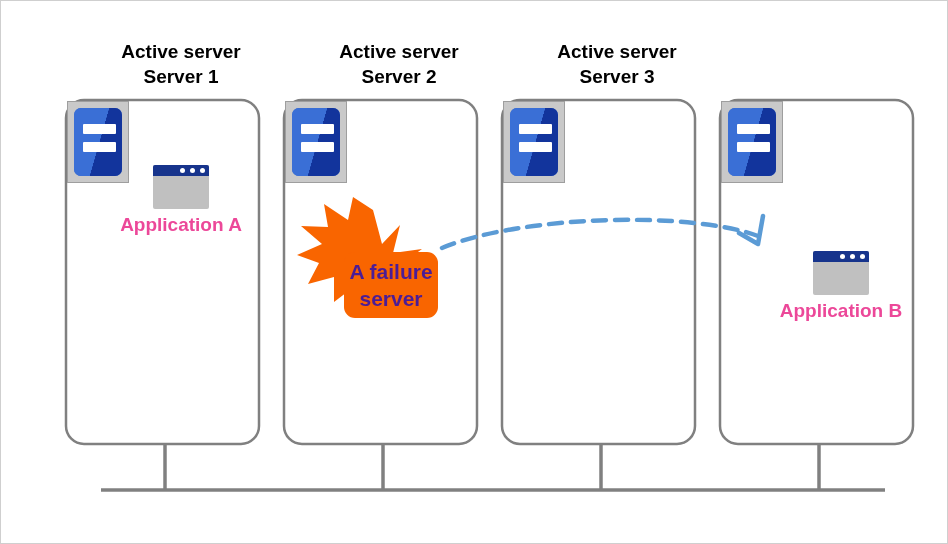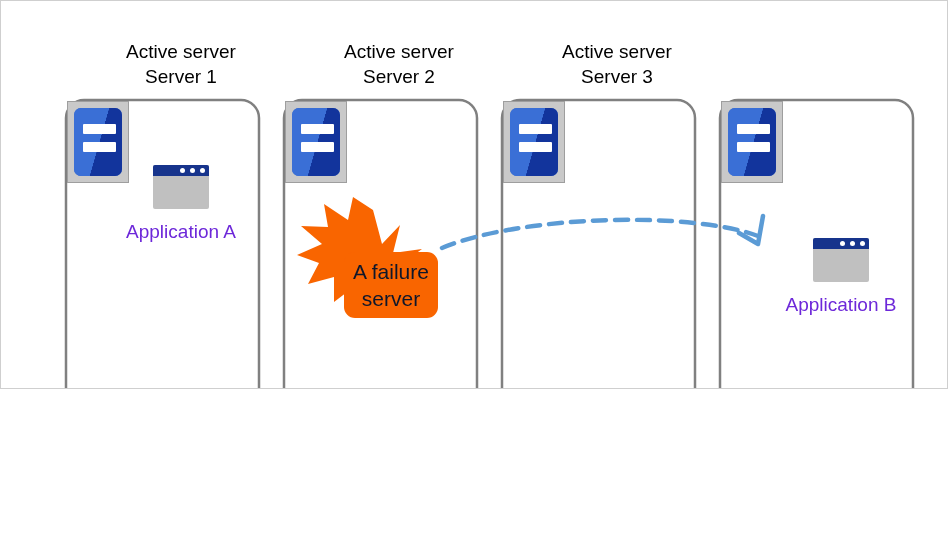--- a/index.html
+++ b/index.html
@@ -6,25 +6,26 @@
     margin: 0;
     padding: 0;
     background: #ffffff;
   }
   body {
     font-family: "Liberation Sans", sans-serif;
   }
   #canvas {
     position: relative;
     width: 948px;
-    height: 389px;
+    height: 544px;
     background: #ffffff;
     border: 1px solid #cfcfcf;
     box-sizing: border-box;
     overflow: hidden;
+    font-weight: bold;
   }
   .svg-layer {
     position: absolute;
     left: 0;
     top: 0;
     width: 948px;
     height: 544px;
   }
   
   .col-head {
@@ -61,23 +62,23 @@
     top: 3px;
     width: 5px;
     height: 5px;
     border-radius: 50%;
     background: #ffffff;
   }
   .app-icon .dot.d1 { right: 24px; }
   .app-icon .dot.d2 { right: 14px; }
   .app-icon .dot.d3 { right: 4px; }
   .app-caption {
-    margin-top: 12px;
+    margin-top: 5px;
     font-size: 19px;
-    color: #6d28d9;
+    color: #ec4899;
     white-space: nowrap;
   }
   
   .srv-icon {
     position: absolute;
     width: 62px;
     height: 82px;
     background: #c9c9c9;
     border: 1px solid #9e9e9e;
     box-sizing: border-box;
@@ -107,21 +108,21 @@
     background: #ffffff;
     border-radius: 1px;
   }
   .srv-icon .bar.b1 { top: 16px; }
   .srv-icon .bar.b2 { top: 34px; }
   
   .failure-box {
     position: absolute;
     background: #f96500;
     border-radius: 11px;
-    color: #0f172a;
+    color: #4c1d95;
     font-size: 21px;
     line-height: 27px;
     text-align: center;
     display: flex;
     flex-direction: column;
     align-items: center;
     justify-content: center;
   }
 </style>
 </head>
@@ -205,21 +206,21 @@
     <div class="app-icon">
       <div class="titlebar">
         <span class="dot d1"></span>
         <span class="dot d2"></span>
         <span class="dot d3"></span>
       </div>
     </div>
     <div class="app-caption">Application A</div>
   </div>
 
-  <div class="app-block" style="left:772px; top:237px; width:136px;">
+  <div class="app-block" style="left:772px; top:250px; width:136px;">
     <div class="app-icon">
       <div class="titlebar">
         <span class="dot d1"></span>
         <span class="dot d2"></span>
         <span class="dot d3"></span>
       </div>
     </div>
     <div class="app-caption">Application  B</div>
   </div>
 

